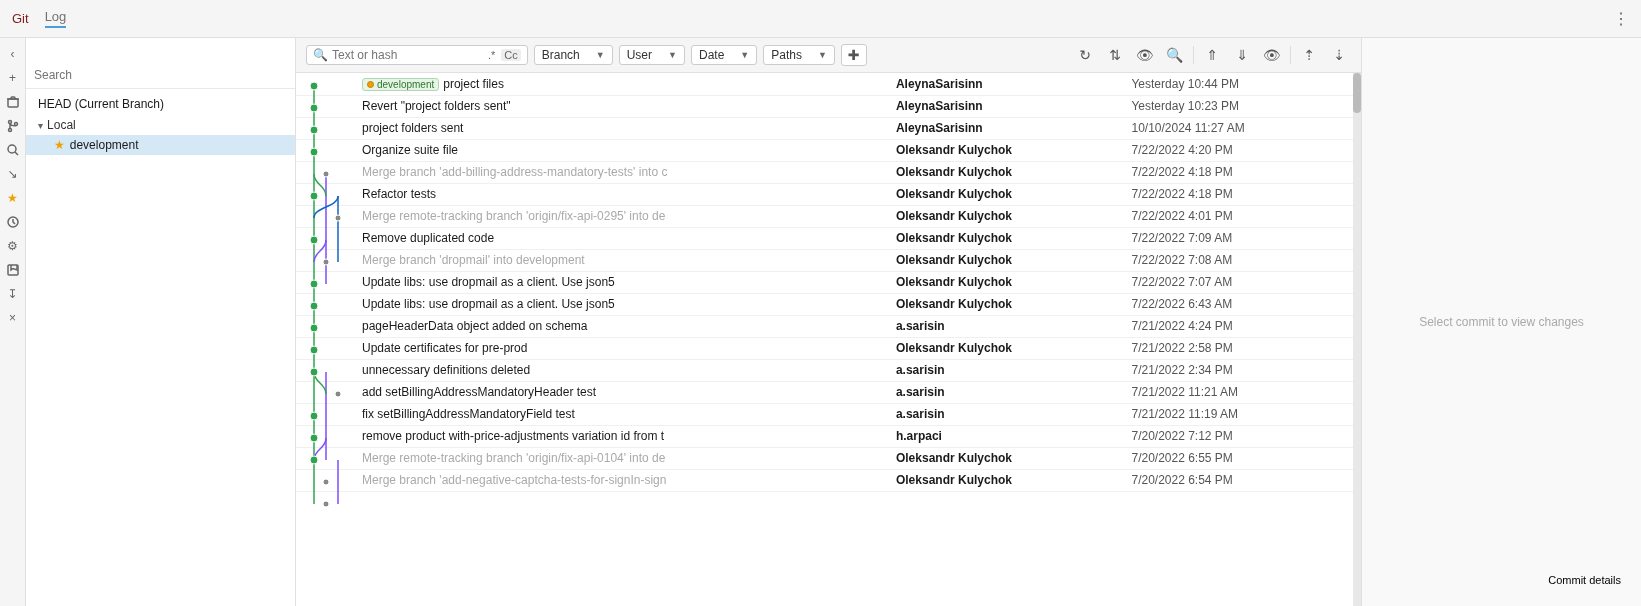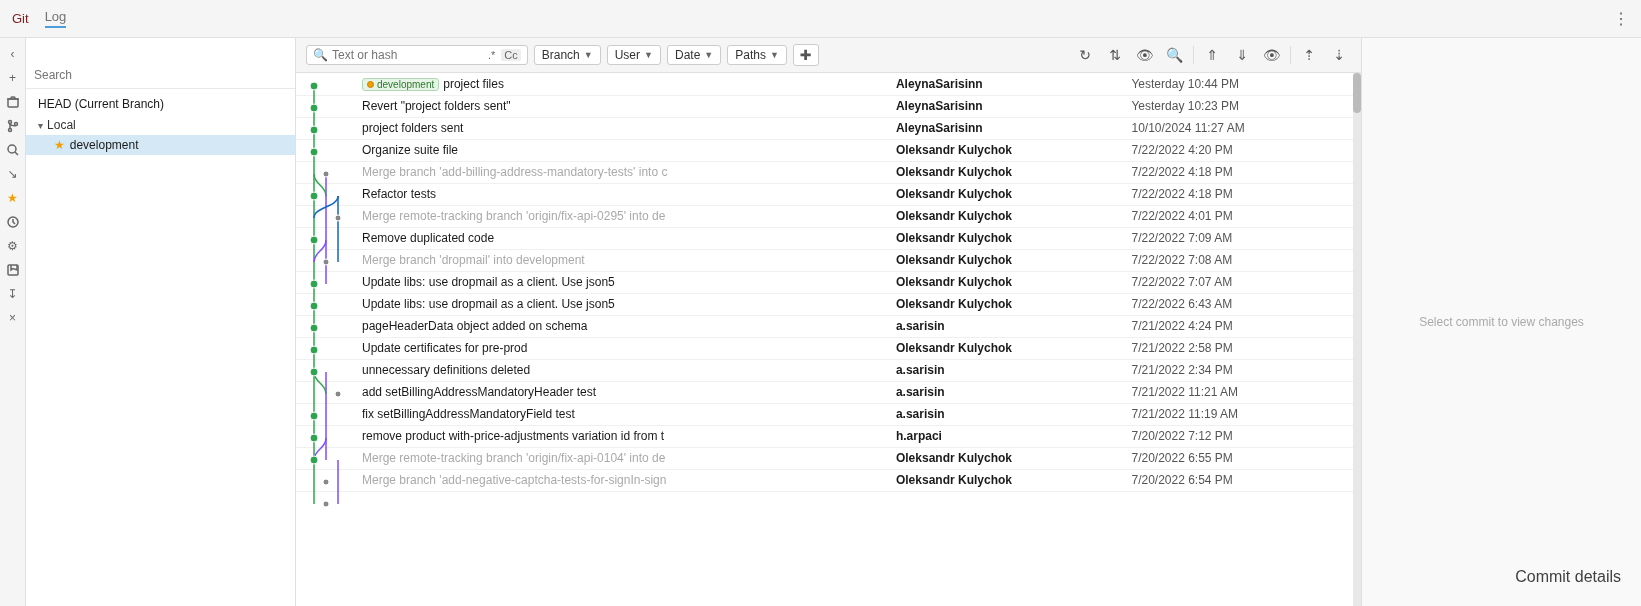--- a/index.html
+++ b/index.html
@@ -191,21 +191,21 @@
       padding: 0 3px;
     }
     .toolbar-separator {
       width: 1px;
       height: 18px;
       background: #ddd;
     }
     .toolbar-btn {
       display: flex;
       align-items: center;
-      gap: 4px;
+      gap: 16px;
       padding: 2px 7px;
       border: 1px solid #ccc;
       border-radius: 3px;
       background: #fff;
       font-size: 12px;
       color: #333;
       cursor: pointer;
       white-space: nowrap;
     }
     .chevron-down { font-size: 9px; color: #666; }
@@ -621,16 +621,16 @@
 
       <div style="position:absolute;right:0;top:0;bottom:0;width:8px;background:#e8e8e8;">
         <div style="position:absolute;top:0;width:8px;height:40px;background:#bbb;border-radius:4px;"></div>
       </div>
     </div>
 
   </div>
 
   <div class="right-panel" style="position:relative;">
     <span class="right-panel-text">Select commit to view changes</span>
-    <span style="position:absolute;bottom:20px;right:20px;color:#404040;font-size:16px;">Commit details</span>
+    <span style="position:absolute;bottom:20px;right:20px;color:#000000;font-size:11px;">Commit details</span>
   </div>
 
 </div>
 
 </body></html>

